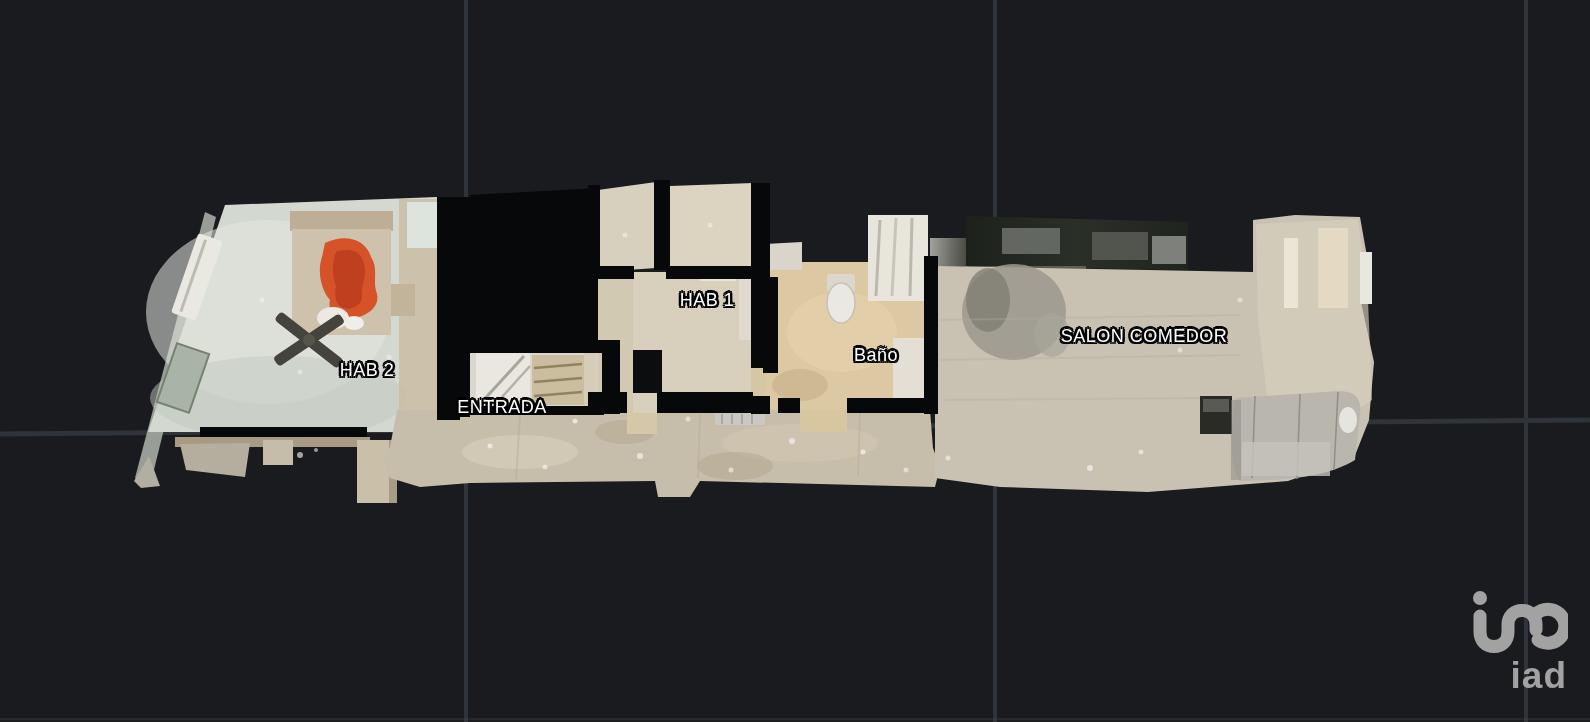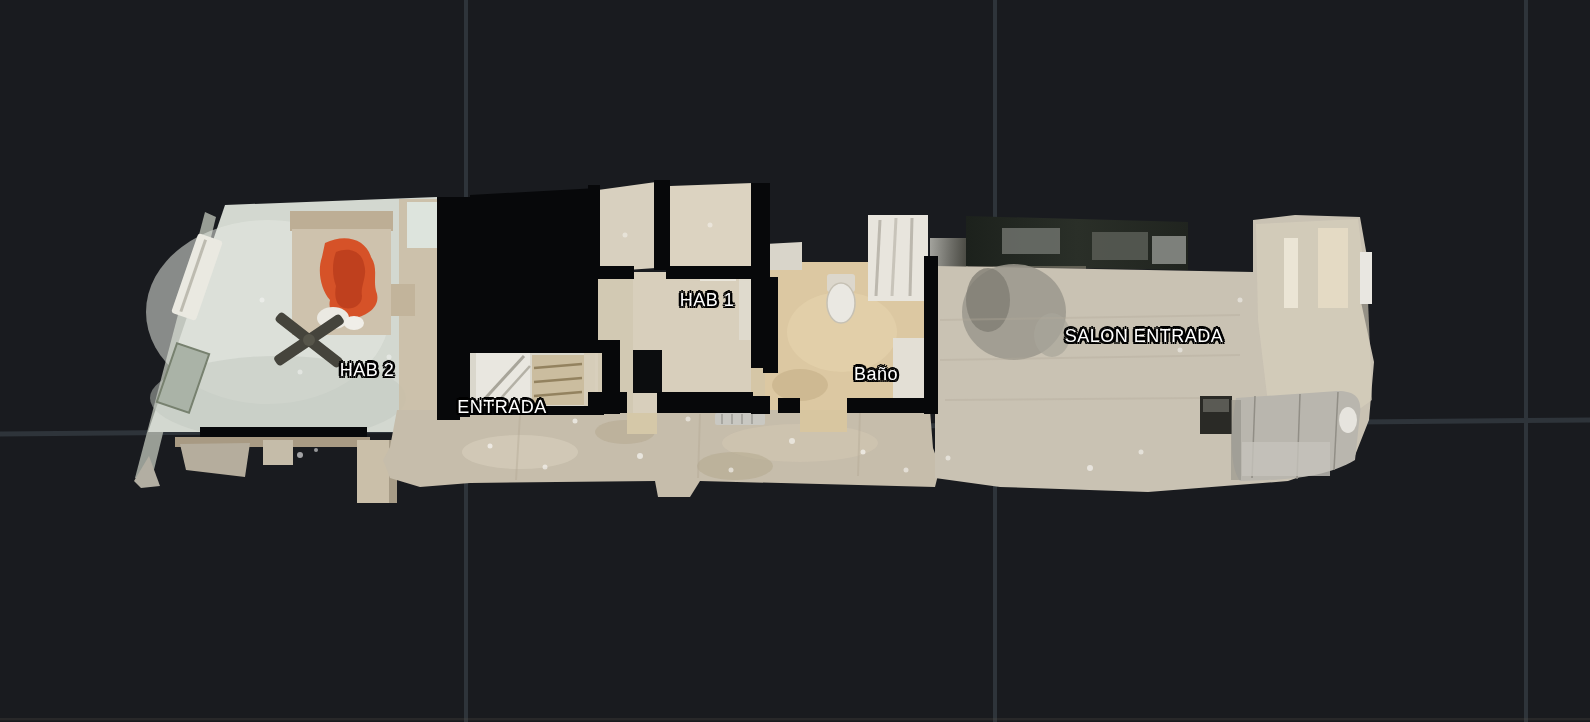--- a/index.html
+++ b/index.html
@@ -256,17 +256,26 @@
         <circle cx="710" cy="225" r="2.5" opacity="0.4"></circle>
         <circle cx="1180" cy="350" r="2.5" opacity="0.45"></circle>
         <circle cx="1240" cy="300" r="2.5" opacity="0.45"></circle>
       </g>
     </g>
   </svg>
 
   <div class="room-label" style="left:367px;top:370px">HAB 2</div>
   <div class="room-label" style="left:502px;top:407px">ENTRADA</div>
   <div class="room-label" style="left:707px;top:300px">HAB 1</div>
-  <div class="room-label" style="left:876px;top:374px">Baño</div>
-  <div class="room-label" style="left:1144px;top:336px">SALON ENTRADA</div>
-
+  <div class="room-label" style="left:876px;top:355px">Baño</div>
+  <div class="room-label" style="left:1144px;top:336px">SALON COMEDOR</div>
+
+  <div id="logo">
+    <svg width="102" height="72" viewBox="0 0 102 72">
+      <circle cx="14" cy="8" r="7" fill="currentColor"></circle>
+      <path d="M14 26 V42 C14 51 20 56.5 28 56.5 C36 56.5 42 51 42 42 V35
+               C42 26 48 20.5 56 20.5 C64 20.5 70 26 70 35 V40" fill="none" stroke="currentColor" stroke-width="13" stroke-linecap="round"></path>
+      <path d="M72 50 A17 17 0 1 0 70 24" fill="none" stroke="currentColor" stroke-width="13" stroke-linecap="round"></path>
+    </svg>
+    <div class="logo-text">iad</div>
+  </div>
 
 </div>
 
 </body></html>

